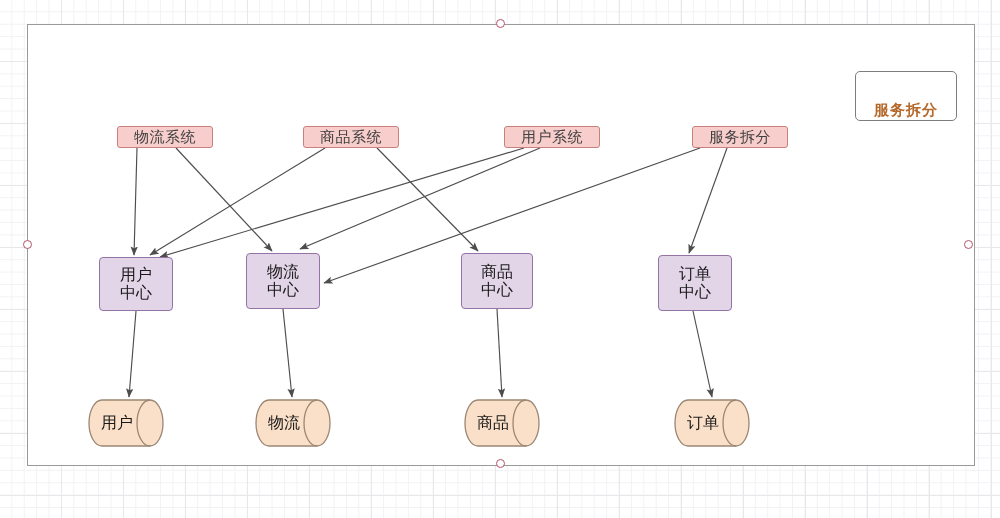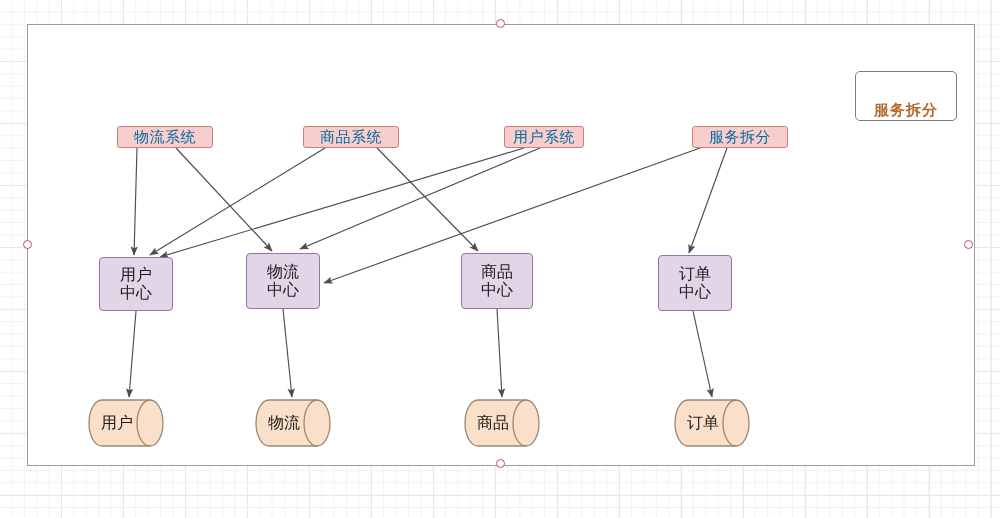--- a/index.html
+++ b/index.html
@@ -26,21 +26,21 @@
     border:1px solid #9a9a9a;
     box-shadow:0 0 0 1px #ffffff inset;
   }
   
   #edges{position:absolute;left:0;top:0;width:1000px;height:518px;pointer-events:none;}
 
   .node{position:absolute;box-sizing:border-box;display:flex;align-items:center;justify-content:center;}
 
   .sysbox{
     background:#f8cecc;border:1px solid #c9807c;border-radius:3px;
-    color:#0369a1;font-size:15px;line-height:1.1;letter-spacing:0.5px;
+    color:#404040;font-size:15px;line-height:1.1;letter-spacing:0.5px;
     height:22px;
   }
   .centerbox{
     background:#e1d5e7;border:1px solid #9673a6;border-radius:4px;
     color:#1a1a1a;font-size:16px;line-height:1.12;text-align:center;
     flex-direction:column;
   }
   .legendbox{
     background:#ffffff;border:1px solid #7d7d7d;border-radius:5px;
     color:#b4682a;font-size:15px;font-weight:bold;letter-spacing:1px;
@@ -89,21 +89,21 @@
   <div class="node legendbox" style="left:855px;top:71px;width:102px;height:50px;align-items:flex-end;">
     <span>服务拆分</span>
   </div>
 
   <div class="node sysbox" style="left:117px;top:126px;width:96px;height:22px;">
     <span>物流系统</span>
   </div>
   <div class="node sysbox" style="left:303px;top:126px;width:96px;height:22px;">
     <span>商品系统</span>
   </div>
-  <div class="node sysbox" style="left:504px;top:126px;width:80px;height:22px;">
+  <div class="node sysbox" style="left:504px;top:126px;width:96px;height:22px;">
     <span>用户系统</span>
   </div>
   <div class="node sysbox" style="left:692px;top:126px;width:96px;height:22px;">
     <span>服务拆分</span>
   </div>
 
   <div class="node centerbox" style="left:99px;top:257px;width:74px;height:54px;">
     <span>用户</span>
     <span>中心</span>
   </div>

